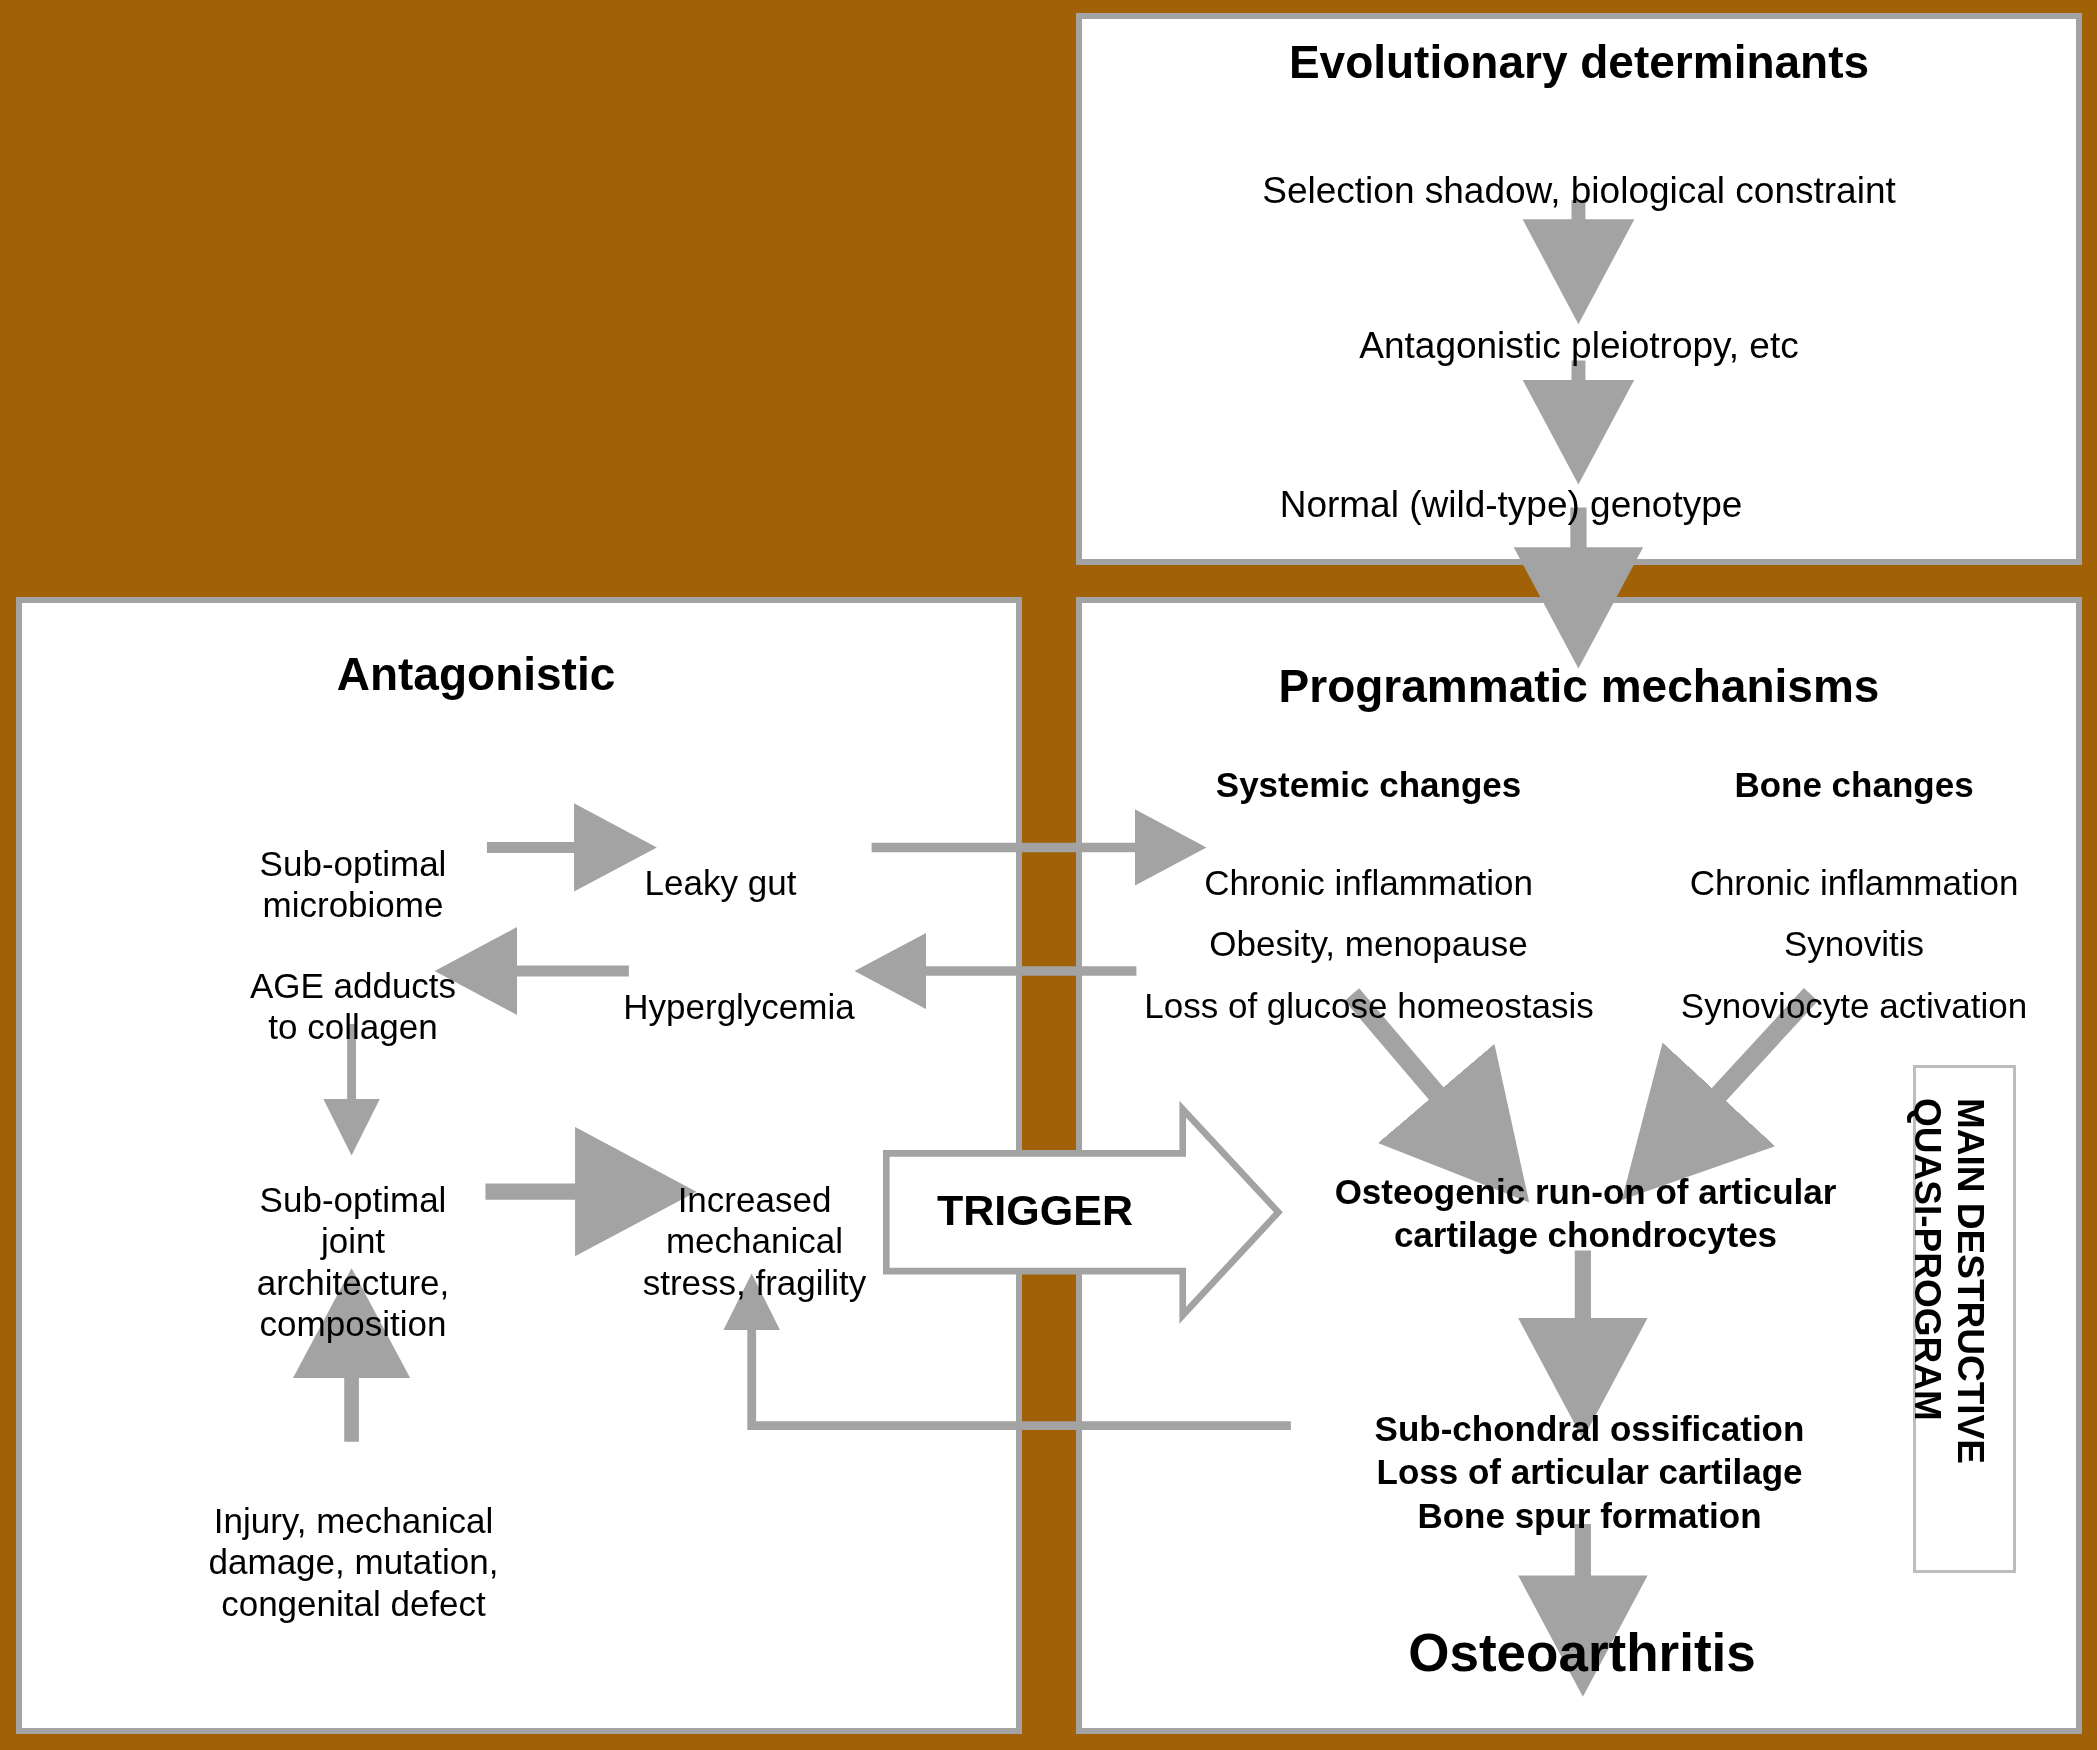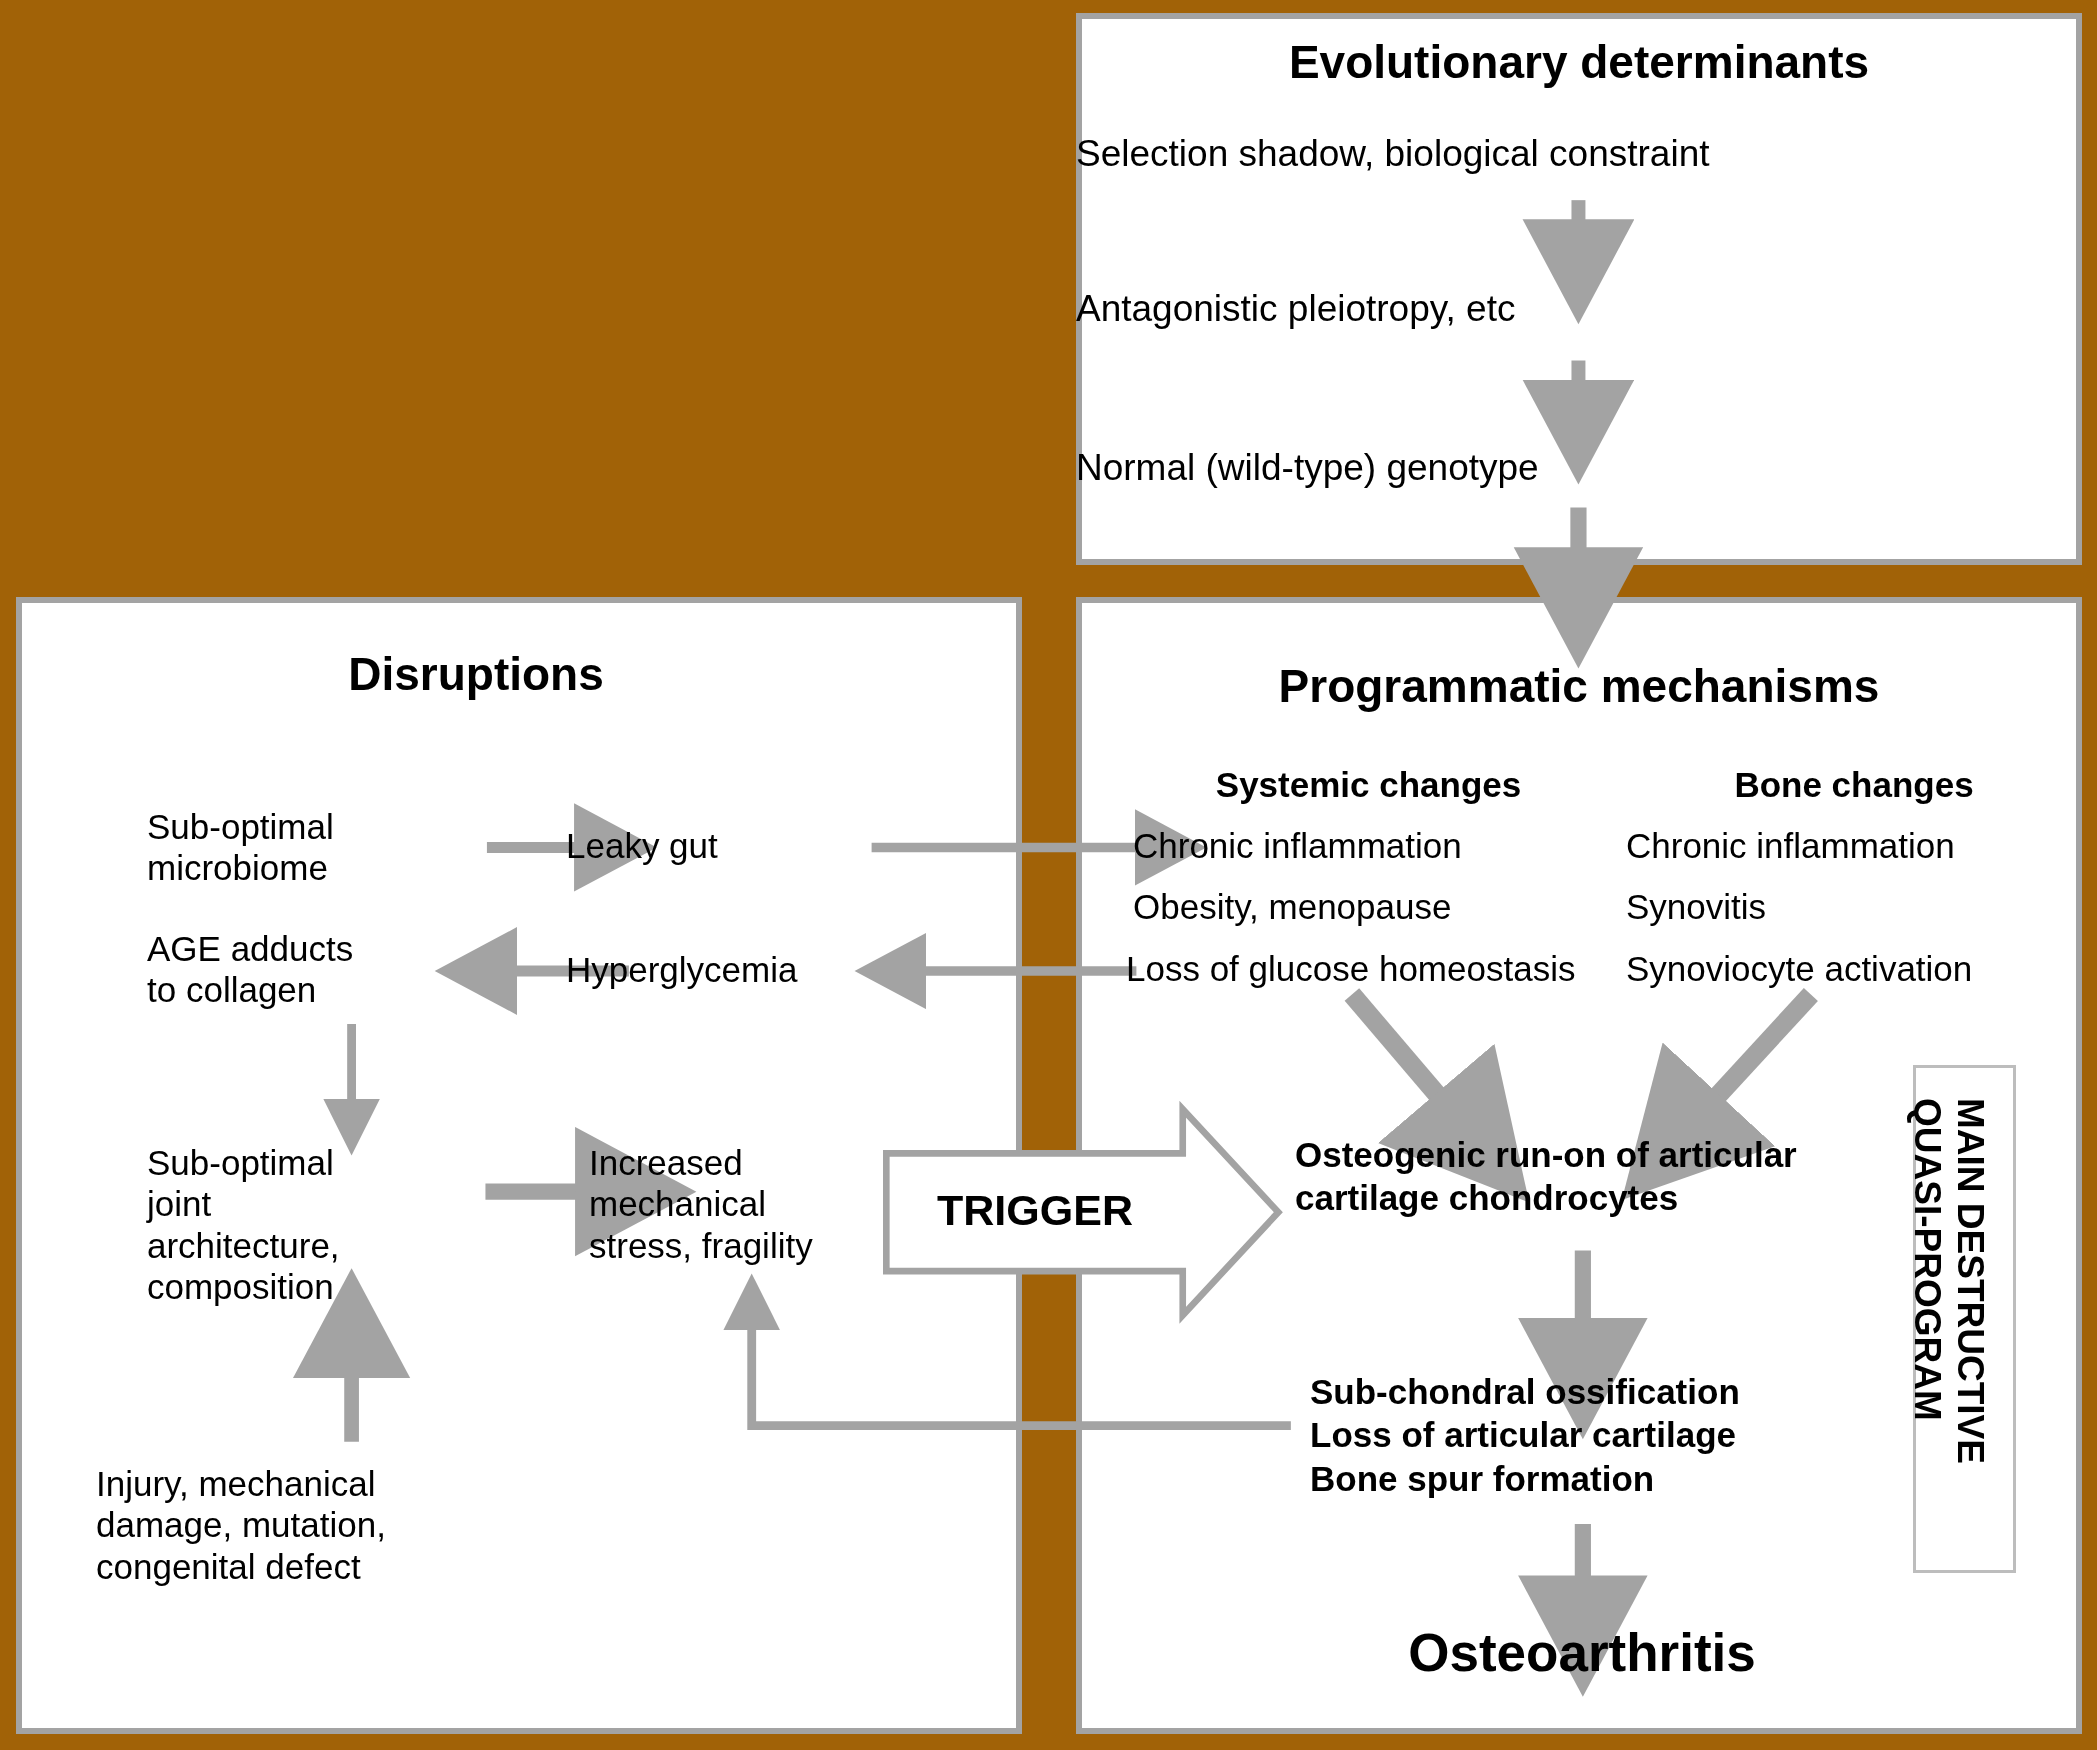--- a/index.html
+++ b/index.html
@@ -3,21 +3,21 @@
 <meta charset="utf-8">
 <style>
   html,body{margin:0;padding:0;background:#fff;}
   body{font-family:"Liberation Sans","DejaVu Sans",sans-serif;}
   #stage{position:relative;width:2097px;height:1750px;background:#a16207;overflow:hidden;}
 
   .panel{position:absolute;border:6.6px solid #a3a3a3;background:#fff;box-sizing:border-box;}
 
   .ttl{position:absolute;font-weight:bold;color:#000;text-align:center;white-space:nowrap;}
 
-  .txt{position:absolute;color:#000;text-align:left;line-height:1.18;}
+  .txt{position:absolute;color:#000;text-align:center;line-height:1.18;margin-top:37px;}
 
   .bold{font-weight:bold;}
 
   svg.layer{position:absolute;left:0;top:0;width:2097px;height:1750px;pointer-events:none;}
 
   .mdbox{position:absolute;border:3.7px solid #bdbdbd;background:#fff;box-sizing:border-box;}
   .mdtext{position:absolute;font-weight:bold;color:#000;white-space:nowrap;
           transform-origin:0 0;letter-spacing:0px;}
 </style>
 </head>
@@ -106,21 +106,21 @@
   </svg>
 
   <div class="ttl" style="left:1076px;top:35px;width:1006px;font-size:46px;">Evolutionary determinants</div>
 
   <div class="txt" style="left:1076px;top:132px;width:1006px;font-size:37px;">Selection shadow, biological constraint</div>
 
   <div class="txt" style="left:1076px;top:287px;width:1006px;font-size:37px;">Antagonistic pleiotropy, etc</div>
 
   <div class="txt" style="left:1076px;top:446px;width:870px;font-size:37px;">Normal (wild-type) genotype</div>
 
-  <div class="ttl" style="left:16px;top:647px;width:920px;font-size:46px;">Disruptions</div>
+  <div class="ttl" style="left:16px;top:647px;width:920px;font-size:46px;">Antagonistic</div>
 
   <div class="txt" style="left:147px;top:806px;width:412px;font-size:35px;white-space:pre-line;">Sub-optimal
 microbiome</div>
 
   <div class="txt" style="left:566px;top:825px;width:309px;font-size:35px;white-space:pre-line;">Leaky gut</div>
 
   <div class="txt" style="left:147px;top:928px;width:412px;font-size:35px;white-space:pre-line;">AGE adducts
 to collagen</div>
 
   <div class="txt" style="left:566px;top:949px;width:346px;font-size:35px;white-space:pre-line;">Hyperglycemia</div>

